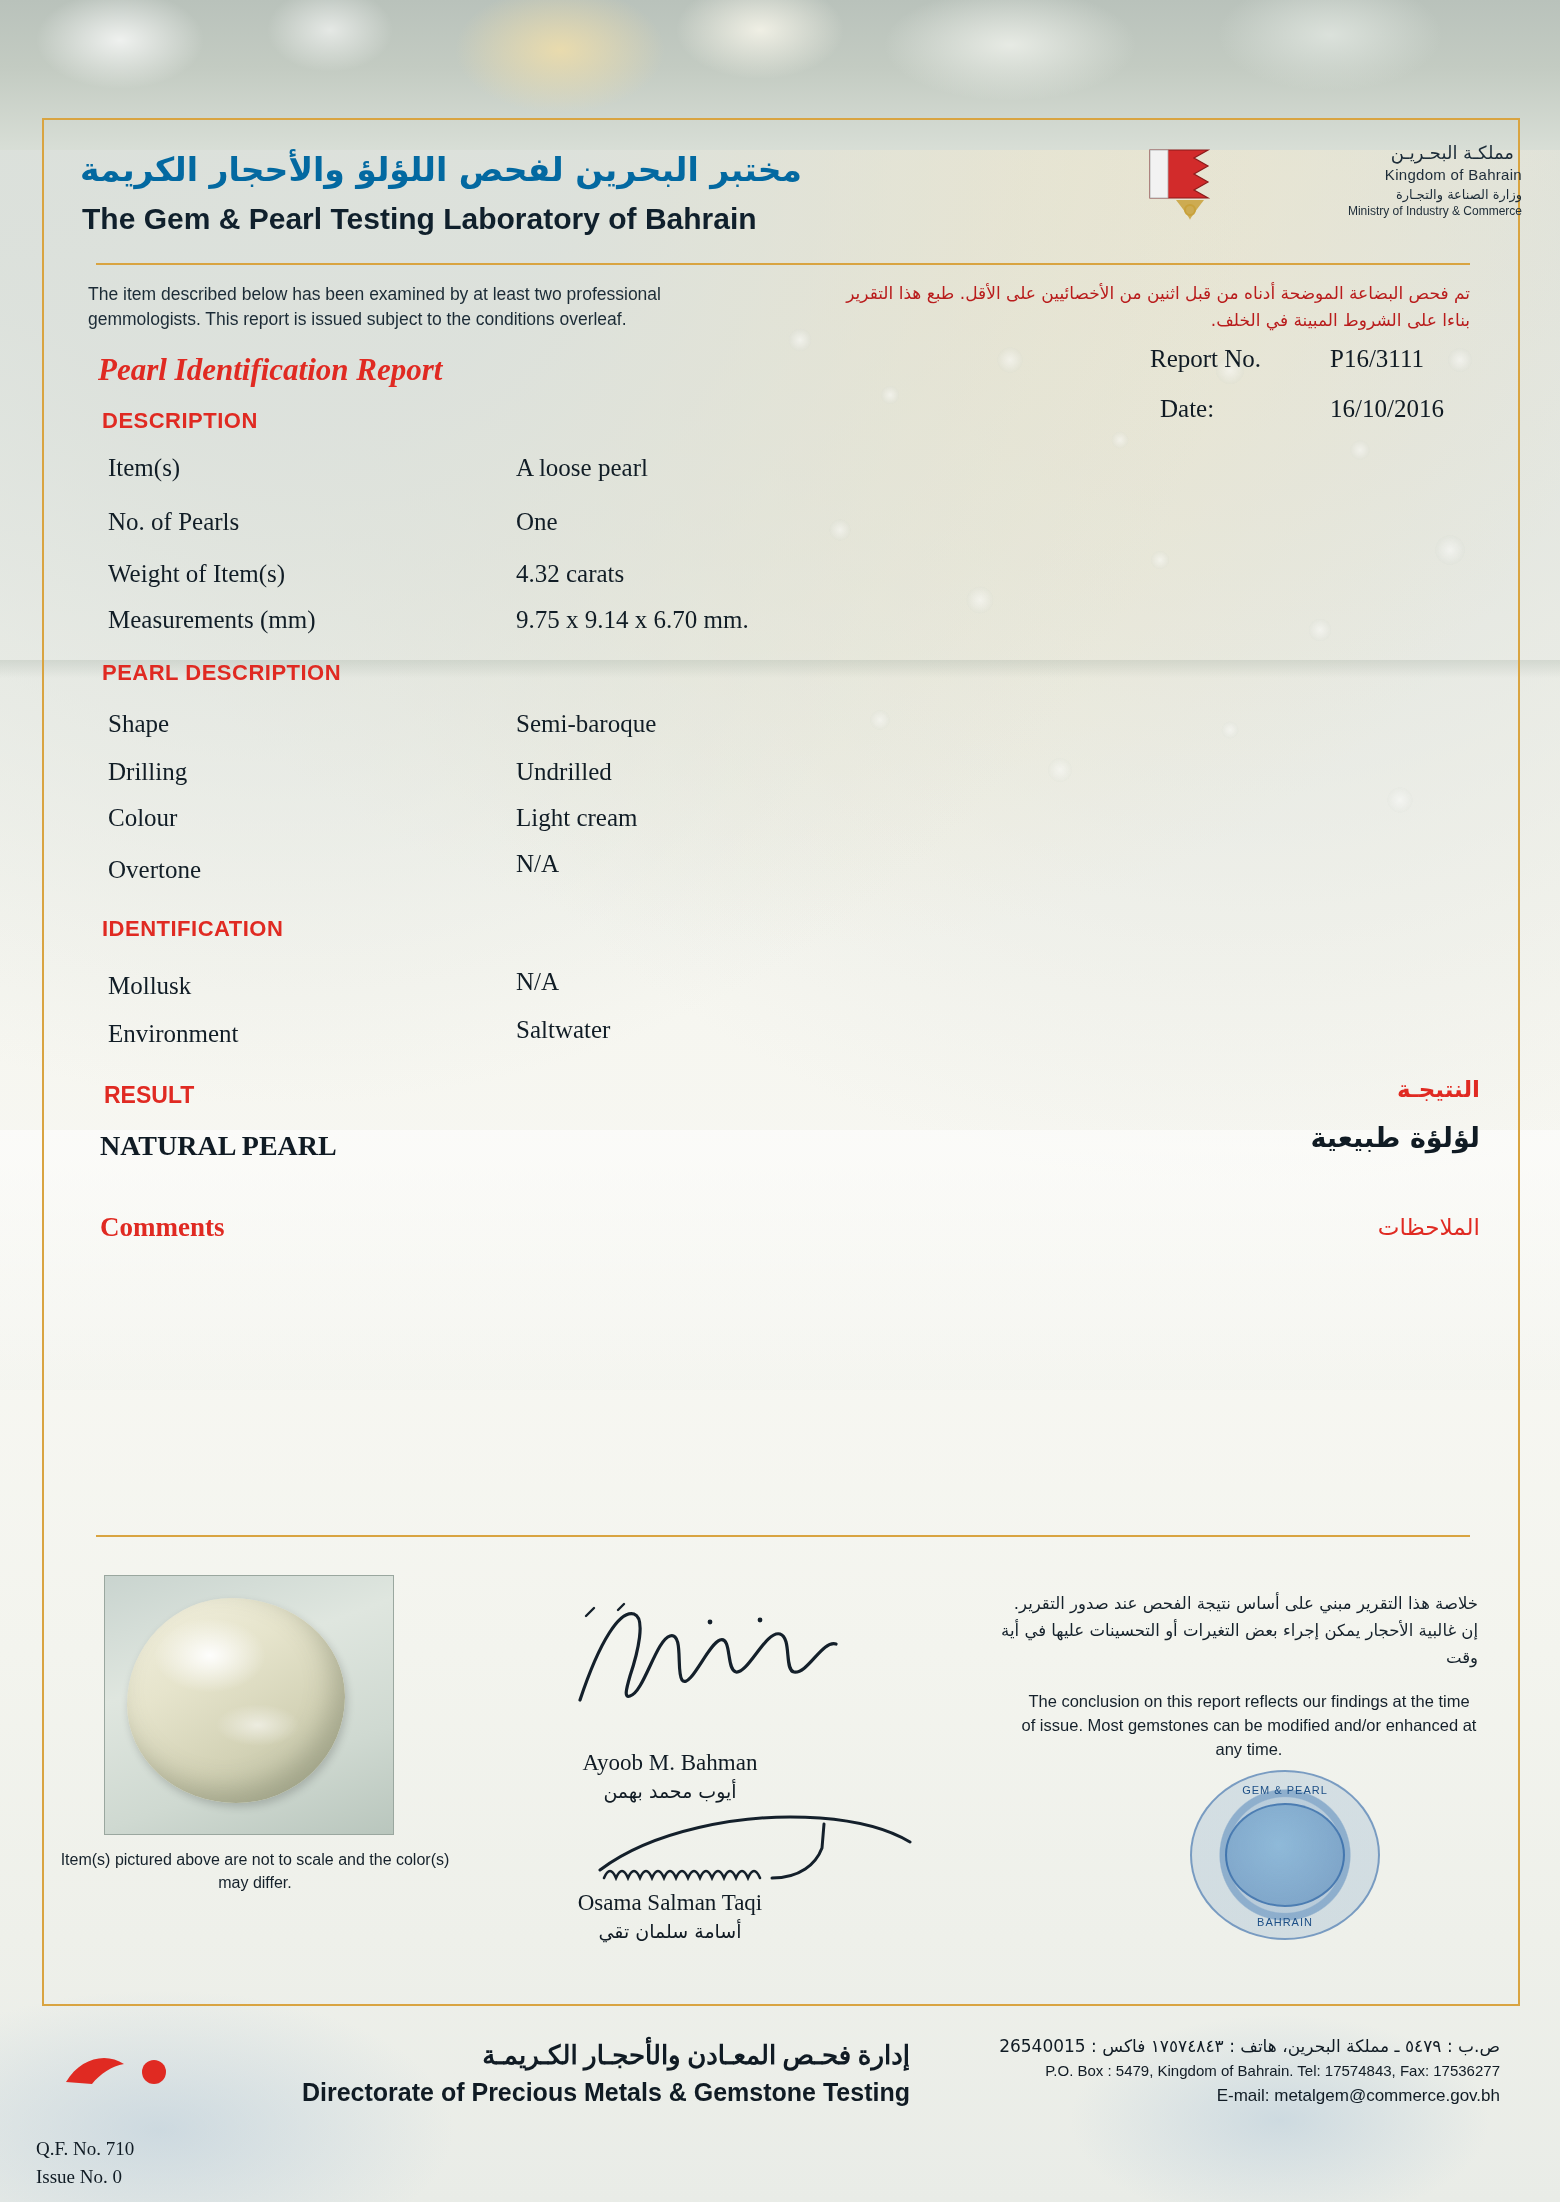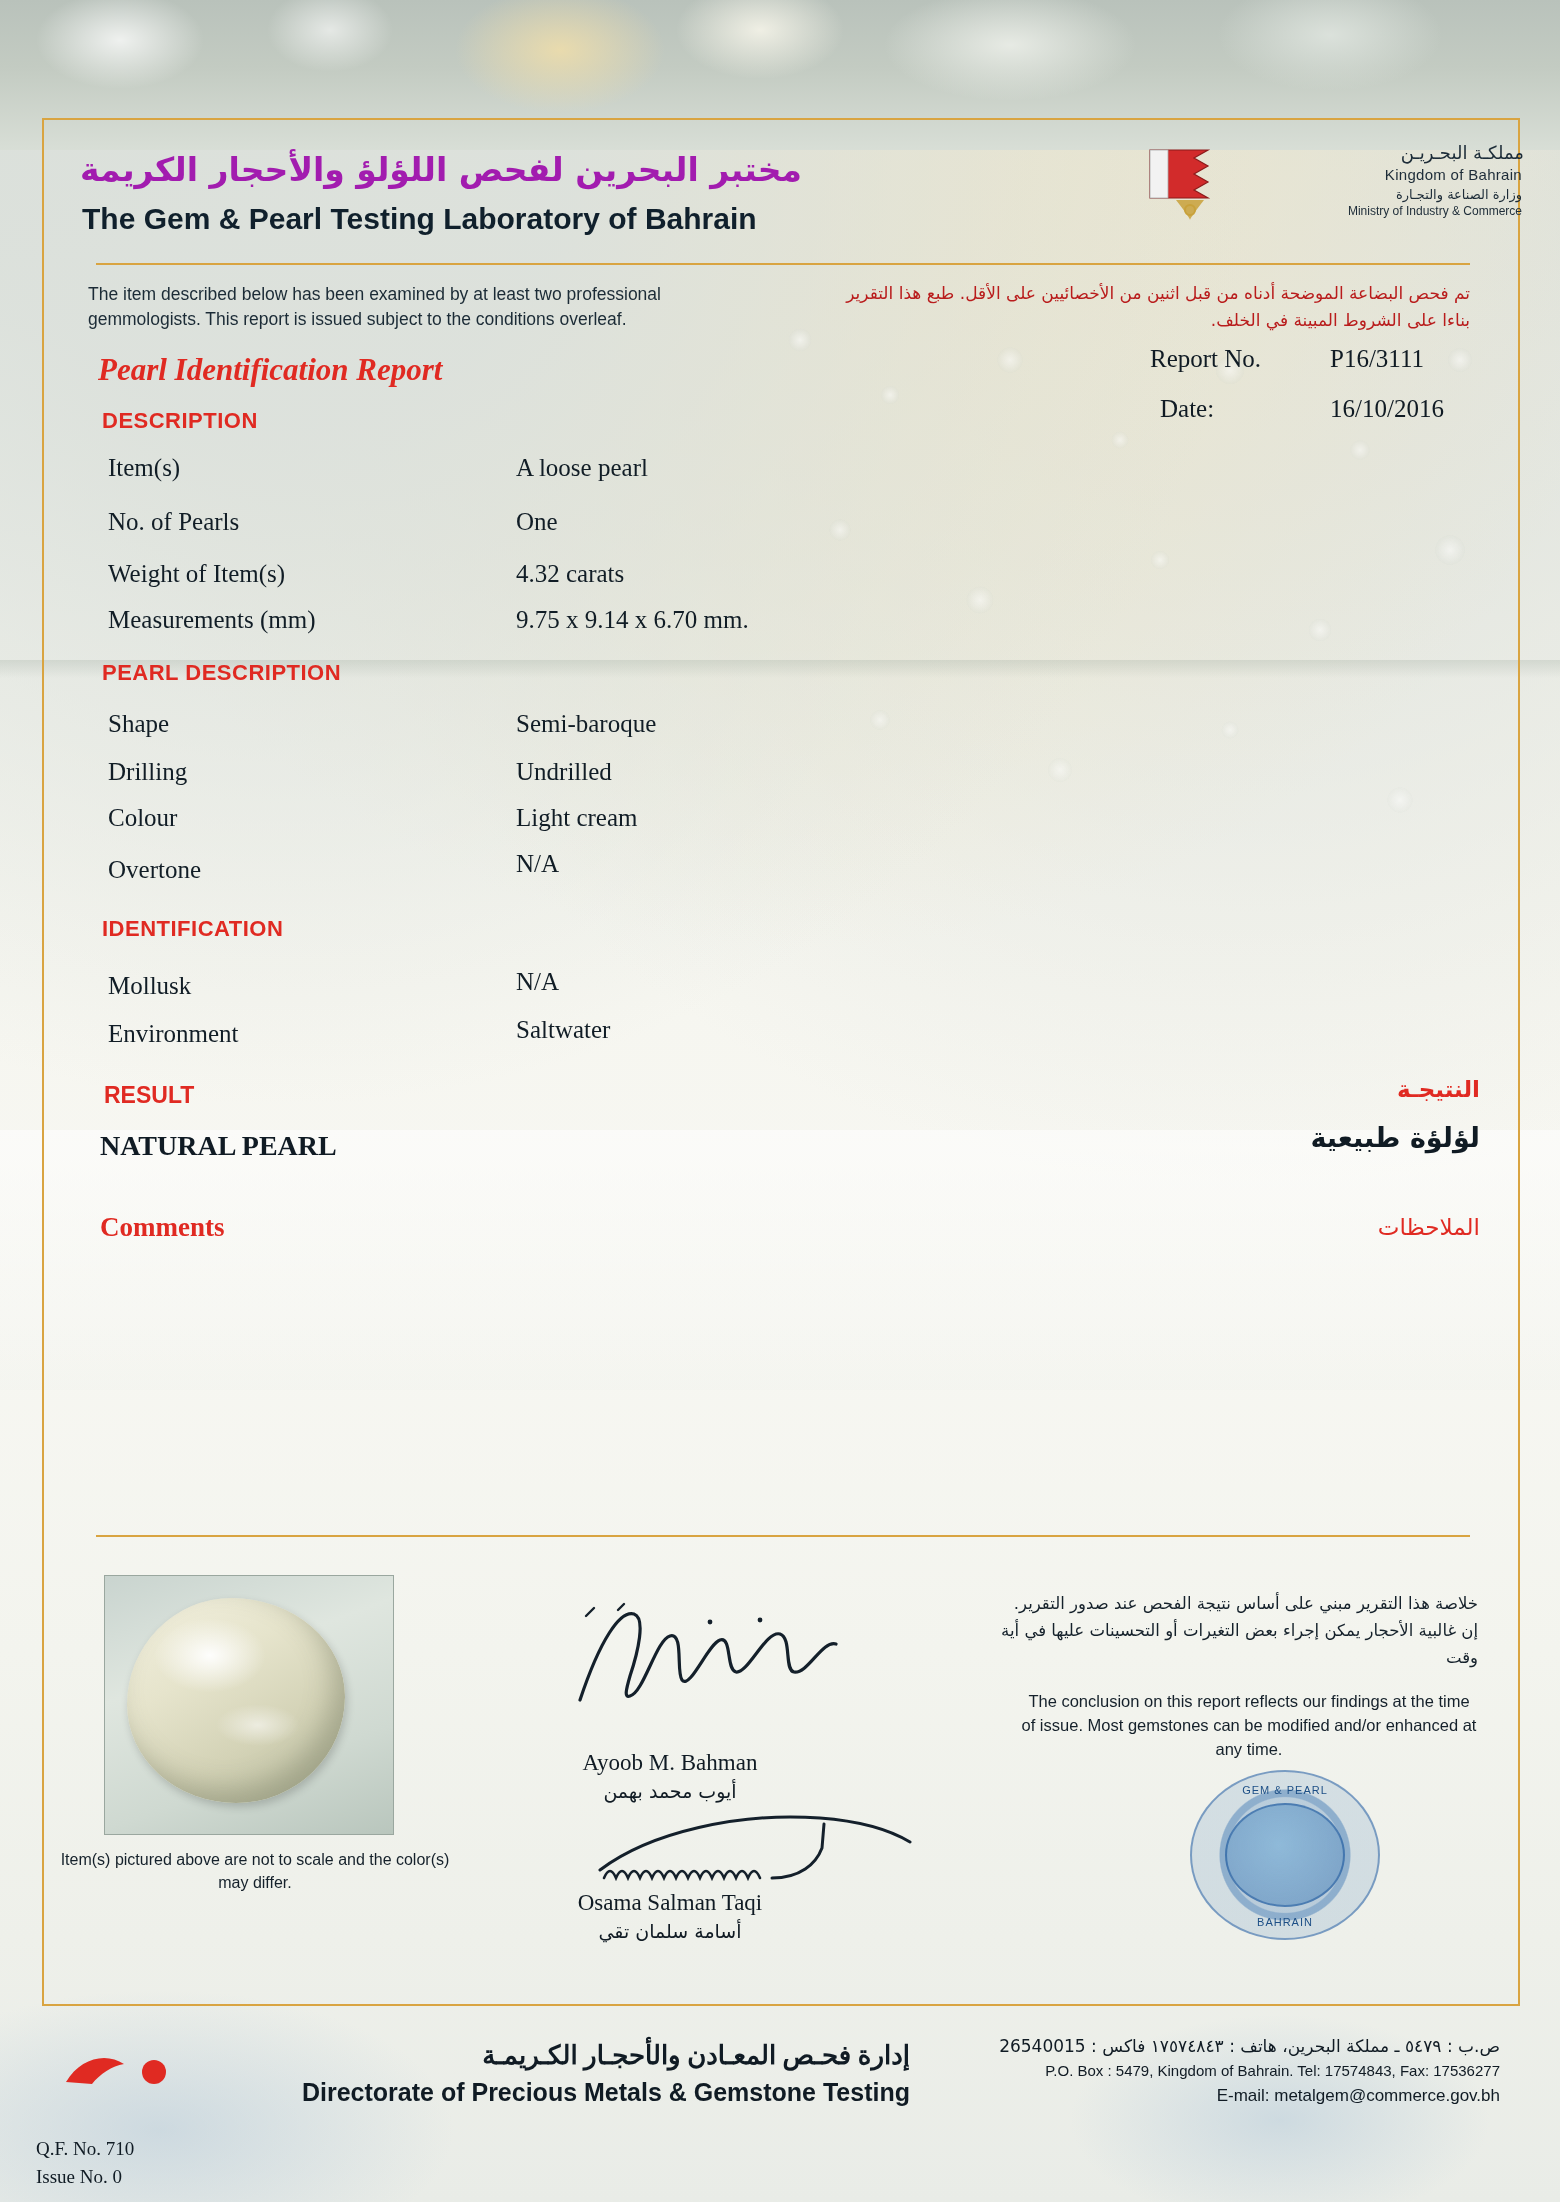--- a/index.html
+++ b/index.html
@@ -88,34 +88,34 @@
     position:absolute; background:#d9a441; height:2px; z-index:3;
   }
 
   
   .content { position:absolute; inset:0; z-index:4; }
 
   .ar-title {
     position:absolute; left:80px; top:150px; width:860px;
     text-align:left;
     font-family:"DejaVu Sans", sans-serif;
-    font-size:33px; font-weight:bold; color:#a21caf;
+    font-size:33px; font-weight:bold; color:#0369a1;
     direction:rtl;
     letter-spacing:0px;
   }
   .en-title {
     position:absolute; left:82px; top:202px;
     font-family:"Liberation Sans", sans-serif;
     font-size:30px; font-weight:bold; color:#10202c;
   }
 
   
   .crest { position:absolute; left:1142px; top:142px; width:380px; height:80px; }
   .crest-ar {
-    position:absolute; left:112px; top:0; width:270px; text-align:right;
+    position:absolute; left:102px; top:0; width:270px; text-align:right;
     font-family:"DejaVu Sans", sans-serif; font-size:18px; color:#1d2c38; direction:rtl;
   }
   .crest-en1 {
     position:absolute; left:110px; top:24px; width:270px; text-align:right;
     font-family:"Liberation Sans", sans-serif; font-size:15px; color:#1d2c38; letter-spacing:.3px;
   }
   .crest-ar2 {
     position:absolute; left:110px; top:45px; width:270px; text-align:right;
     font-family:"DejaVu Sans", sans-serif; font-size:13px; color:#1d2c38; direction:rtl;
   }

